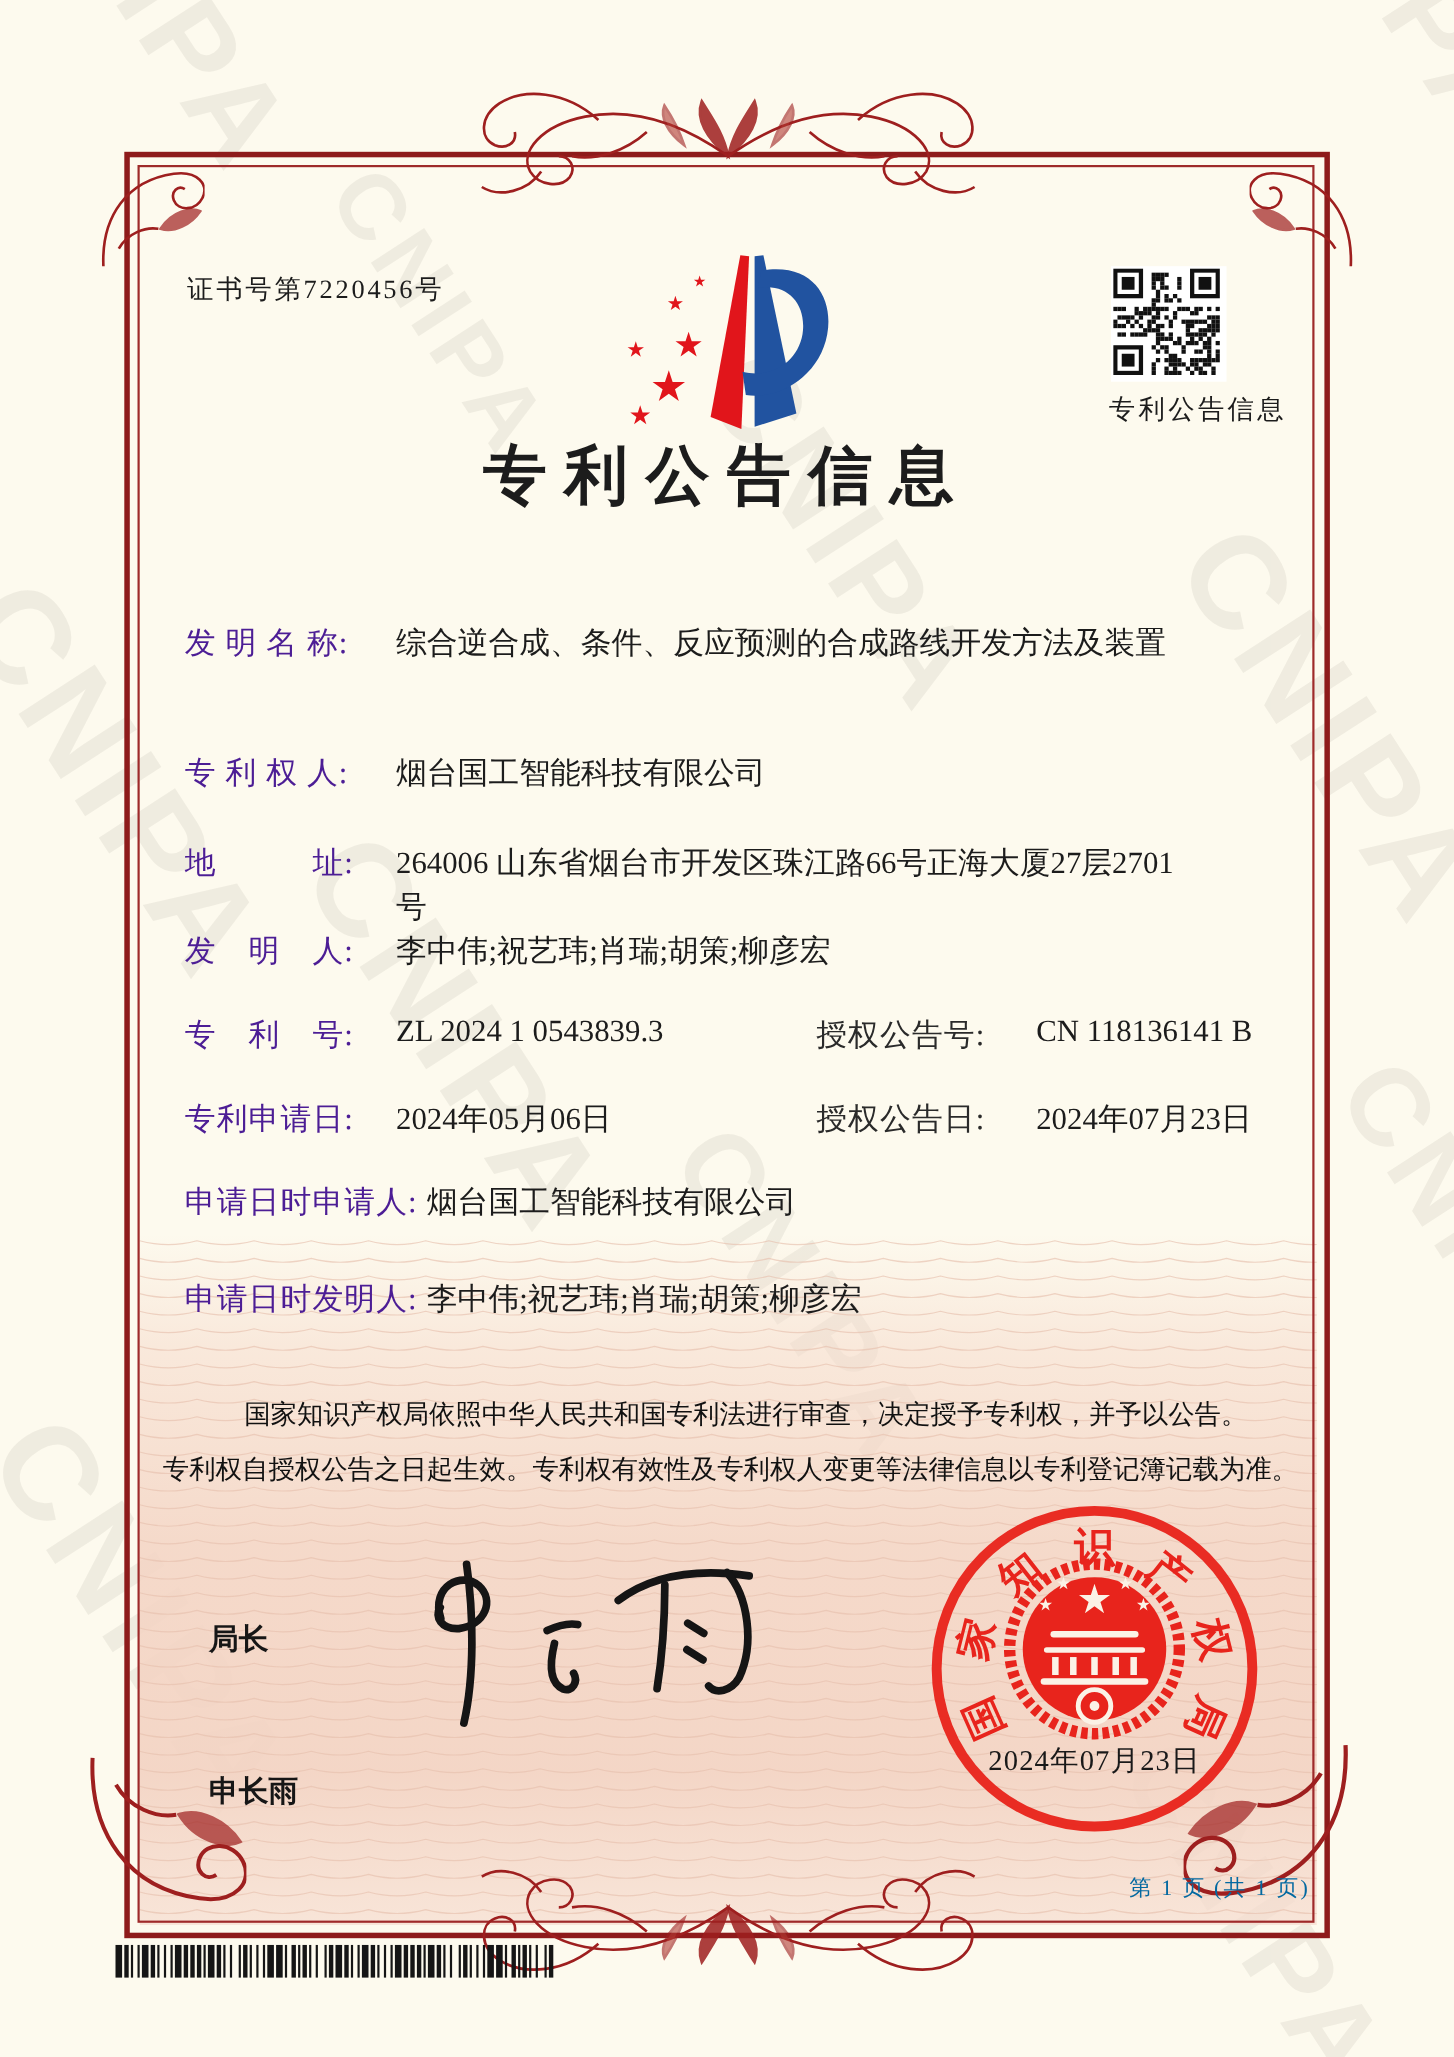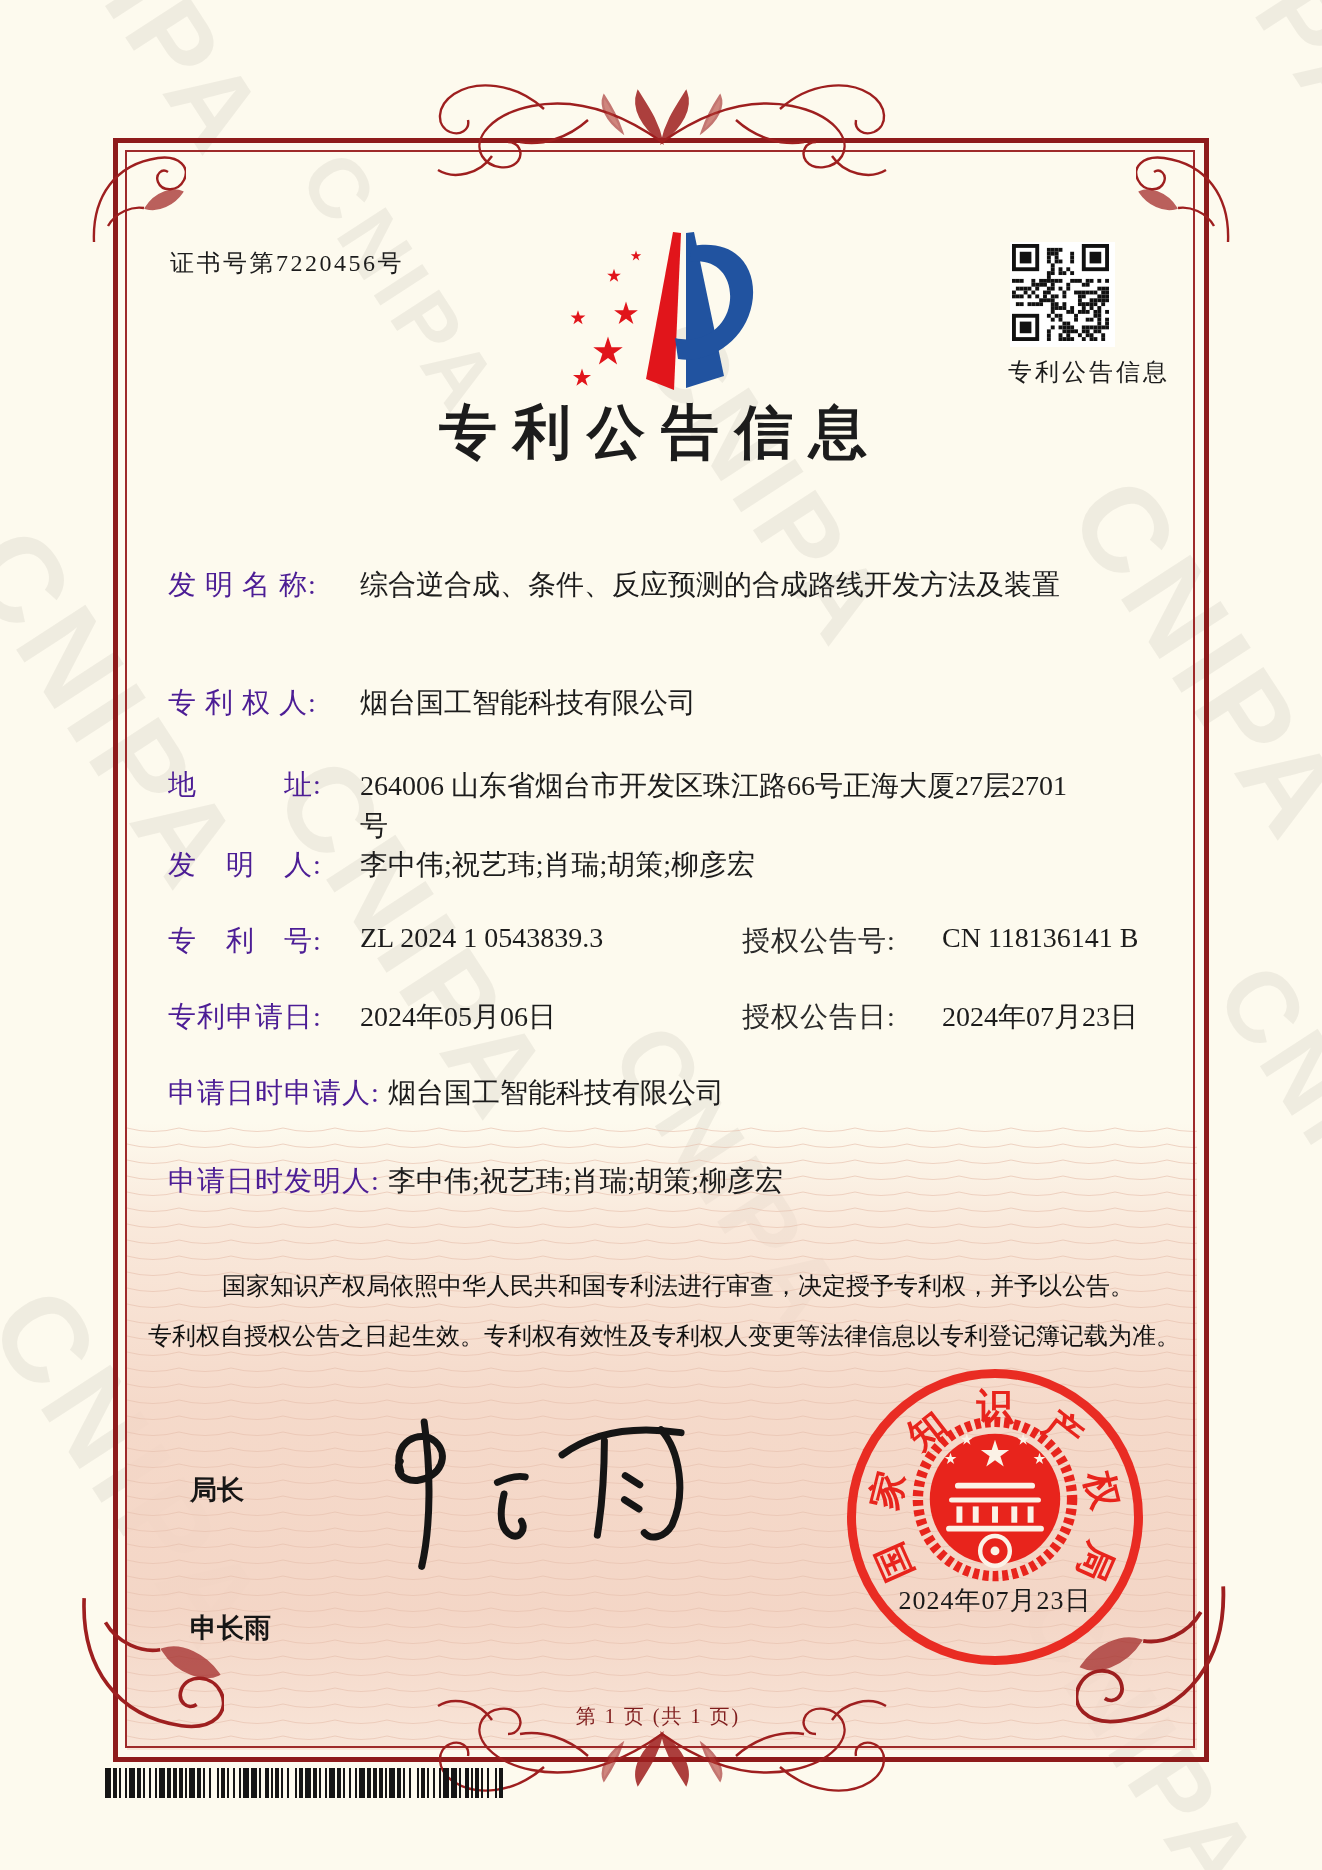--- a/index.html
+++ b/index.html
@@ -42,22 +42,22 @@
   
   .seal{position:absolute;left:847px;top:1369px;width:296px;height:296px;z-index:6;}
   .seal-ring{position:absolute;left:0;top:0;width:278px;height:278px;border:9px solid #e8241c;
       border-radius:50%;opacity:.96;}
   .seal-char{position:absolute;left:50%;top:50%;width:40px;height:40px;margin:-20px 0 0 -20px;
       font-family:"Liberation Sans","DejaVu Sans",sans-serif;font-weight:700;font-size:37px;
       color:#e8241c;text-align:center;line-height:40px;}
   .seal-emblem{position:absolute;left:58px;top:44px;}
   .seal-date{position:absolute;left:0;top:214px;width:296px;text-align:center;font-size:26px;
       color:#191919;letter-spacing:1px;}
-  .footer-page{position:absolute;left:125px;top:1703px;width:1066px;text-align:center;font-size:20px;
-      letter-spacing:2px;z-index:5;color:#7f1d1d;}
+  .footer-page{position:absolute;left:125px;top:1703px;width:1066px;text-align:right;font-size:20px;
+      letter-spacing:2px;z-index:5;color:#0369a1;}
   .barcode{position:absolute;left:103px;top:1768px;width:410px;height:30px;z-index:5;}
 </style>
 </head>
 <body>
 
 <div class="page">
 
   <div id="wm-layer">
       <span class="wm" style="left: -45px; top: -75px; font-size: 110px;">CNIPA</span>
       <span class="wm" style="left: 1085px; top: -95px; font-size: 110px;">CNIPA</span>

